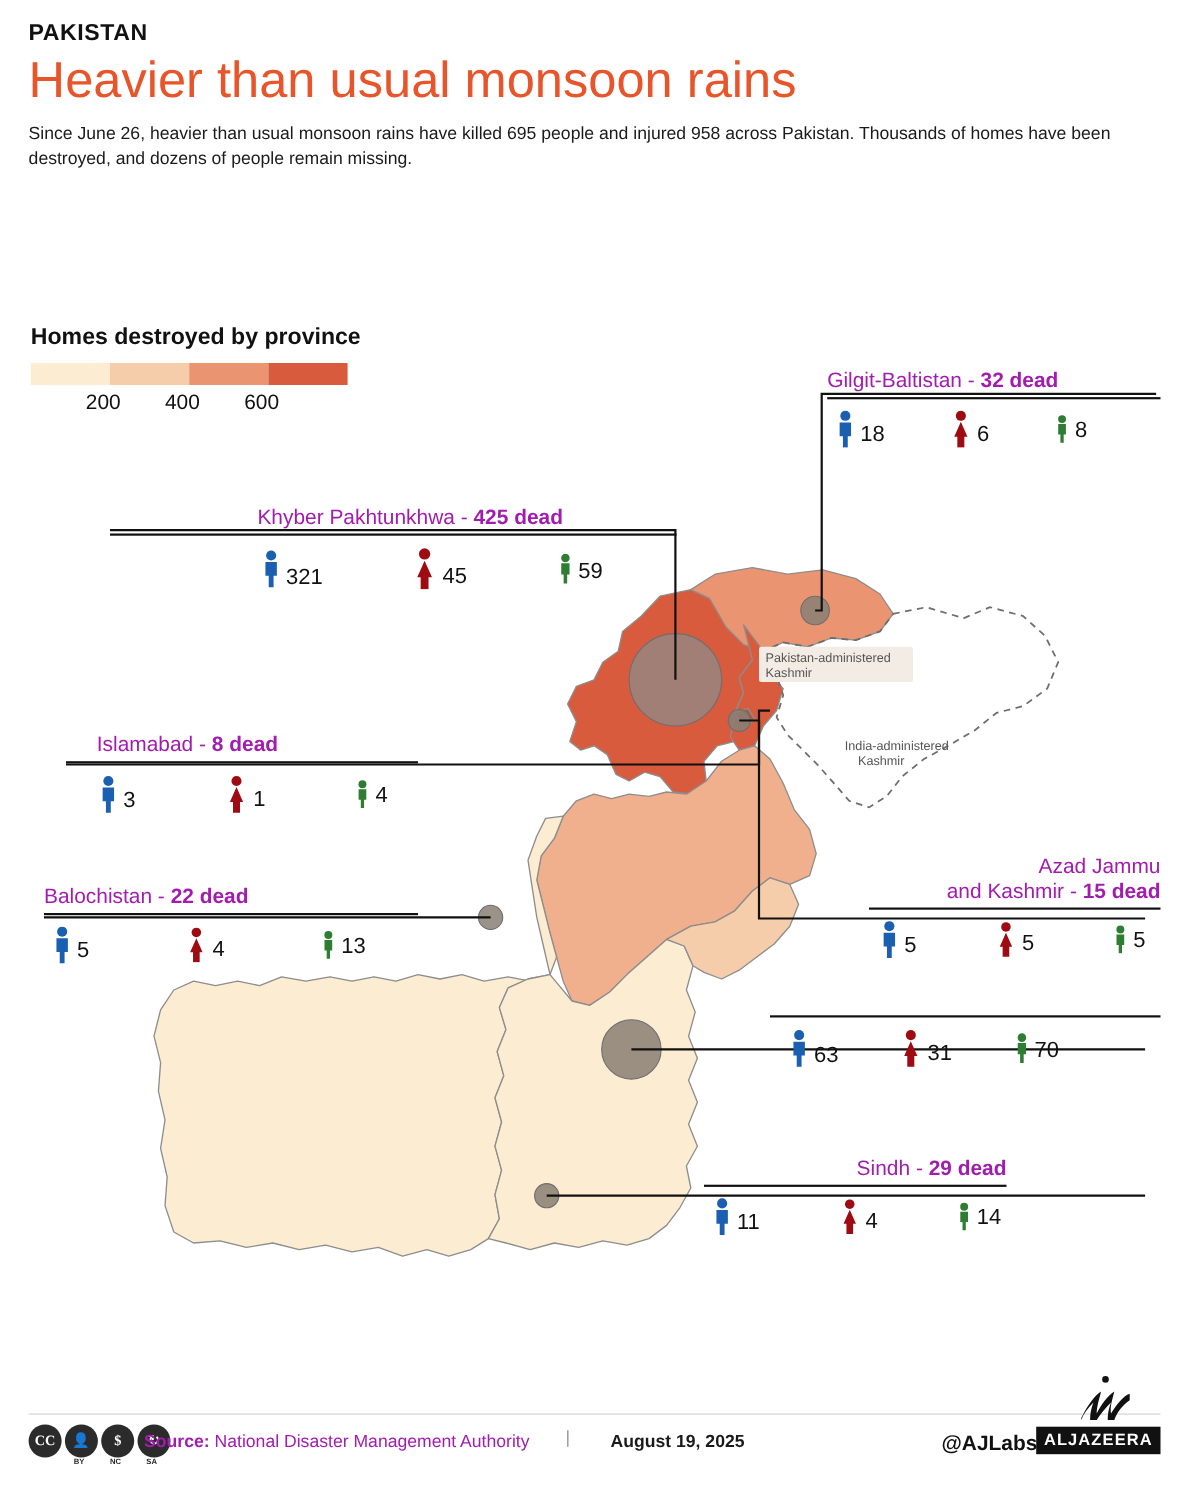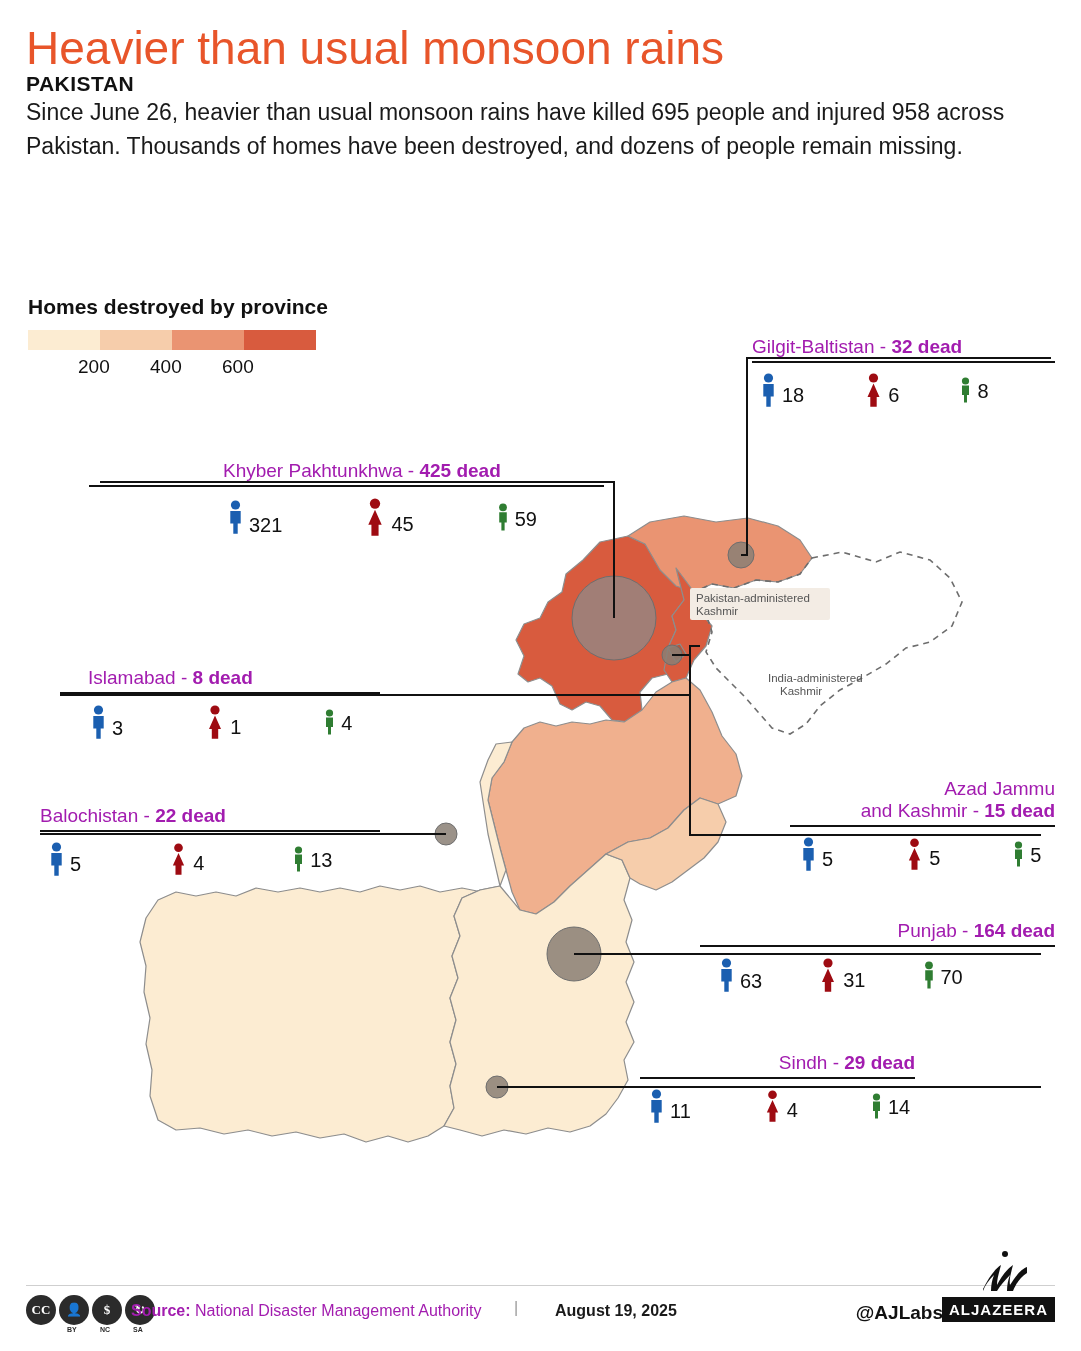--- a/index.html
+++ b/index.html
@@ -30,24 +30,24 @@
     color: #111;
   }
   #headline {
     font-size: 46px;
     color: #e8552a;
     margin-top: 6px;
     line-height: 1.05;
     font-weight: normal;
   }
   #standfirst {
-    font-size: 23px;
+    font-size: 16px;
     line-height: 1.45;
     color: #1a1a1a;
-    margin-top: 0;
+    margin-top: 14px;
     width: 1012px;
   }
 
   
   #legend-title {
     position: absolute;
     left: 28px;
     top: 295px;
     font-size: 21px;
     font-weight: bold;
@@ -217,22 +217,22 @@
     font-size: 15px;
     font-weight: bold;
     letter-spacing: 1px;
     padding: 4px 7px;
   }
 </style>
 </head>
 <body>
 
 <div id="header">
+  <div id="kicker">PAKISTAN</div>
   <div id="headline">Heavier than usual monsoon rains</div>
-  <div id="kicker">PAKISTAN</div>
   <div id="standfirst">Since June 26, heavier than usual monsoon rains have killed 695 people and injured 958 across Pakistan. Thousands of homes have been destroyed, and dozens of people remain missing.</div>
 </div>
 
 <div id="legend-title">Homes destroyed by province</div>
 <div id="legend-swatches">
   <div class="swatch" style="background:#fcecd2"></div>
   <div class="swatch" style="background:#f6cdab"></div>
   <div class="swatch" style="background:#ea9472"></div>
   <div class="swatch" style="background:#d85b3e"></div>
 </div>
@@ -342,21 +342,21 @@
     <div class="fig">
       <svg class="icon-svg" width="13" height="26" viewBox="0 0 13 26">
           <circle cx="6.5" cy="4" r="3.6" fill="#2f7d32"></circle>
           <path d="M3 8.5h7v9.5h-2v7.5H5V18H3z" fill="#2f7d32"></path>
         </svg>
       <span class="num">8</span>
     </div>
   </div>
 </div>
 
-<div class="callout" style="left:89px; top:460px; width:515px;">
+<div class="callout" style="left:100px; top:460px; width:515px;">
   <div class="callout-title" style="margin-left:134px;">
     <span>Khyber Pakhtunkhwa</span>
     <span> - </span><b>425 dead</b>
   </div>
   <div class="rule"></div>
   <div class="figs" style="gap:82px; margin-left:138px;">
     <div class="fig">
       <svg class="icon-svg" width="17" height="40" viewBox="0 0 17 34">
           <circle cx="8.5" cy="5" r="4.6" fill="#1b5fb0"></circle>
           <path d="M3.3 11h10.4v12.5h-3v10.3h-4.4V23.5h-3z" fill="#1b5fb0"></path>
@@ -468,24 +468,20 @@
       <svg class="icon-svg" width="13" height="26" viewBox="0 0 13 26">
           <circle cx="6.5" cy="4" r="3.6" fill="#2f7d32"></circle>
           <path d="M3 8.5h7v9.5h-2v7.5H5V18H3z" fill="#2f7d32"></path>
         </svg>
       <span class="num">5</span>
     </div>
   </div>
 </div>
 
 <div class="callout" style="left:700px; top:920px; width:355px; text-align:right;">
-  <div class="callout-title">
-    <span>Punjab</span>
-    <span> - </span><b>164 dead</b>
-  </div>
   <div class="rule"></div>
   <div class="figs" style="gap:56px; margin-left:18px; text-align:left;">
     <div class="fig">
       <svg class="icon-svg" width="17" height="36" viewBox="0 0 17 34">
           <circle cx="8.5" cy="5" r="4.6" fill="#1b5fb0"></circle>
           <path d="M3.3 11h10.4v12.5h-3v10.3h-4.4V23.5h-3z" fill="#1b5fb0"></path>
         </svg>
       <span class="num">63</span>
     </div>
     <div class="fig">

